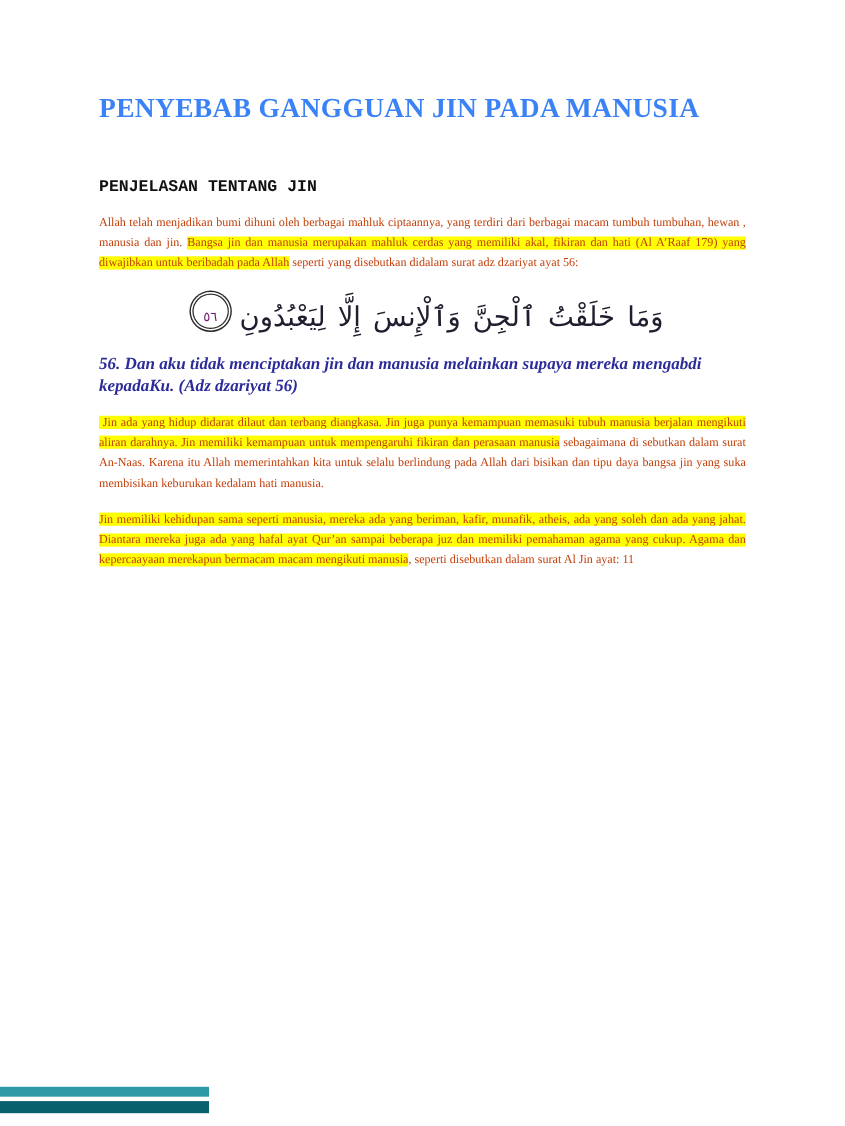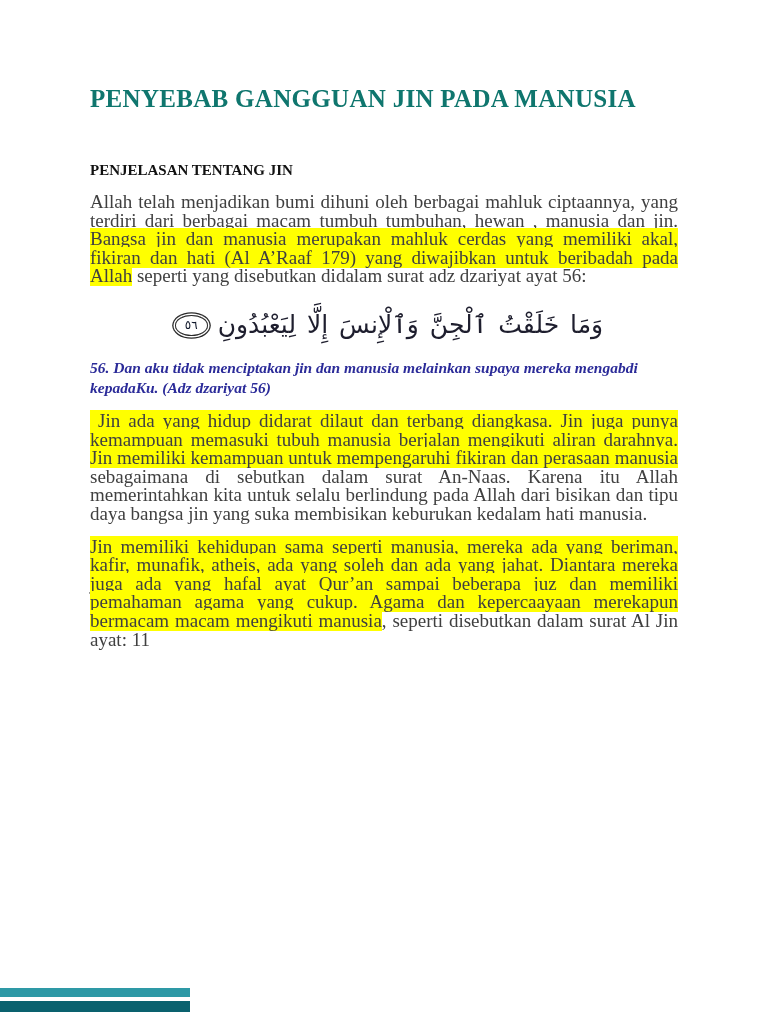--- a/index.html
+++ b/index.html
@@ -18,60 +18,61 @@
     left: 90px;
     width: 588px;
     top: 0;
   }
   .doc-title {
     margin: 0;
     padding-top: 84px;
     font-size: 25px;
     line-height: 30px;
     font-weight: bold;
-    color: #0f766e;
+    color: #3b82f6;
     letter-spacing: 0.3px;
     white-space: nowrap;
   }
   .section-heading {
     margin: 0;
     margin-top: 48px;
     font-size: 15px;
     font-weight: bold;
     color: #111111;
+    font-family: Liberation Mono, monospace;
   }
   .para {
     margin: 0;
     margin-top: 14px;
-    font-size: 19px;
+    font-size: 11px;
     line-height: 18.6px;
     text-align: justify;
-    color: #404040;
+    color: #c2410c;
   }
   .hl { background: #ffff00; }
   .arabic-line {
     margin: 0;
     margin-top: 15px;
     direction: rtl;
     text-align: center;
     font-family: "DejaVu Sans", sans-serif;
     font-size: 25px;
     line-height: 48px;
     color: #1e1e2e;
     word-spacing: 3px;
   }
   .ayah-marker {
     display: inline-block;
     direction: rtl;
     font-size: 12px;
     line-height: 12px;
-    color: #0f172a;
+    color: #701a75;
     border: 1.4px solid #2a2a2a;
     border-radius: 50%;
-    padding: 3px 9px 4px 9px;
+    padding: 14px 9px 4px 9px;
     box-shadow: 0 0 0 1.5px #ffffff, 0 0 0 2.8px #2a2a2a;
     margin: 0 10px;
     vertical-align: 4px;
   }
   .translation {
     margin: 0;
     margin-top: 9px;
     font-size: 15.5px;
     line-height: 20px;
     font-style: italic;

